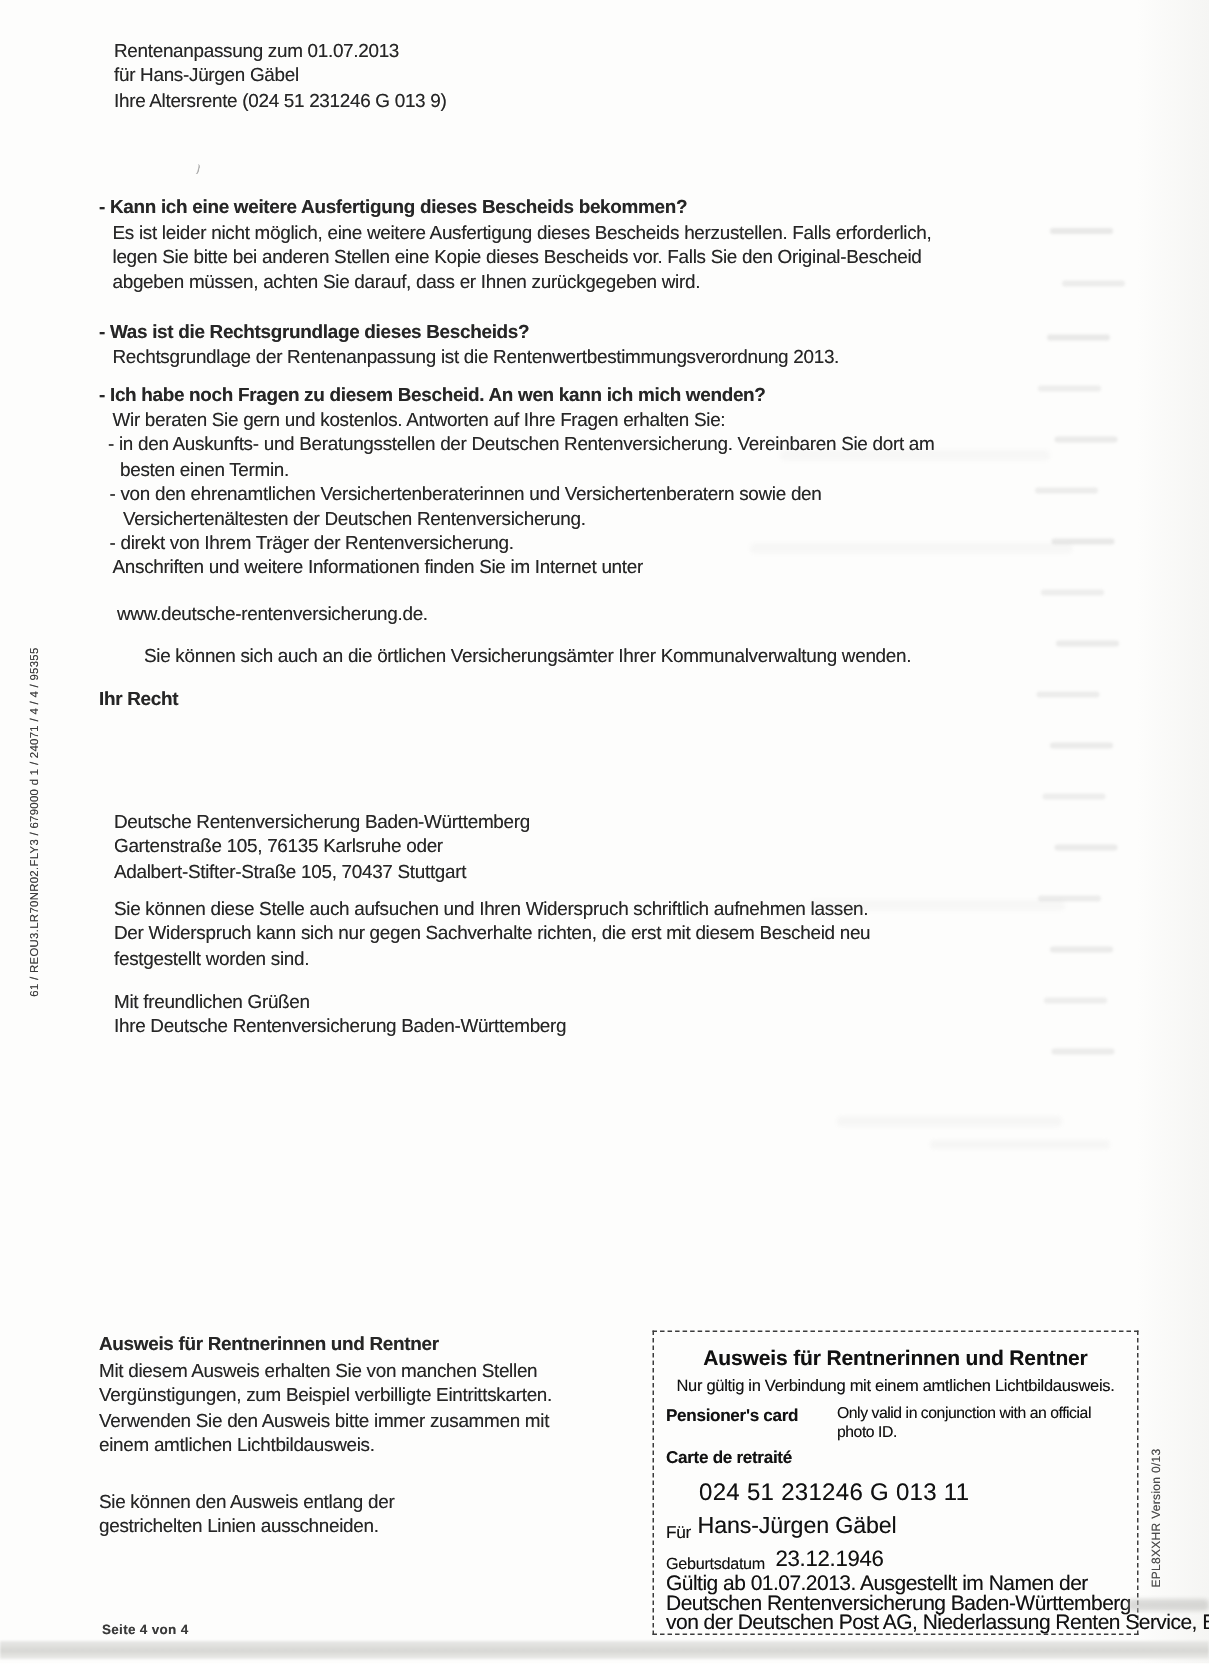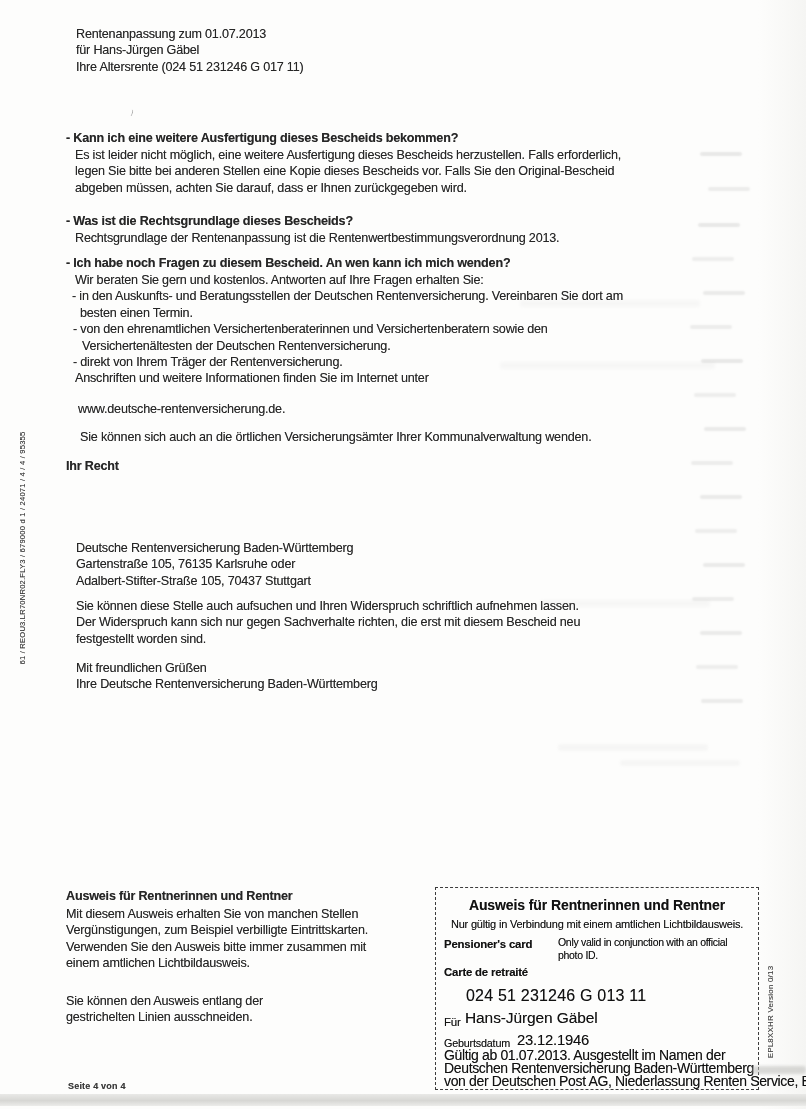--- a/index.html
+++ b/index.html
@@ -85,21 +85,21 @@
   .ghost{position:absolute;background:#8c8c8c;filter:blur(1.4px);border-radius:3px;}
 </style>
 </head>
 <body>
 
 <div class="page">
 
   <div class="abs" style="left:76px;top:26px;">
     <div>Rentenanpassung zum 01.07.2013</div>
     <div>für Hans-Jürgen Gäbel</div>
-    <div>Ihre Altersrente (024 51 231246 G 017 11)</div>
+    <div>Ihre Altersrente (024 51 231246 G 013 9)</div>
   </div>
 
   <div class="stray-mark"></div>
 
   <div class="abs b" style="left:66px;top:130px;">- Kann ich eine weitere Ausfertigung dieses Bescheids bekommen?</div>
   <div class="abs pre" style="left:75px;top:147px;">Es ist leider nicht möglich, eine weitere Ausfertigung dieses Bescheids herzustellen. Falls erforderlich,
 legen Sie bitte bei anderen Stellen eine Kopie dieses Bescheids vor. Falls Sie den Original-Bescheid
 abgeben müssen, achten Sie darauf, dass er Ihnen zurückgegeben wird.</div>
 
   <div class="abs b" style="left:66px;top:213px;">- Was ist die Rechtsgrundlage dieses Bescheids?</div>
@@ -108,21 +108,21 @@
   <div class="abs b" style="left:66px;top:255px;">- Ich habe noch Fragen zu diesem Bescheid. An wen kann ich mich wenden?</div>
   <div class="abs" style="left:75px;top:272px;">Wir beraten Sie gern und kostenlos. Antworten auf Ihre Fragen erhalten Sie:</div>
   <div class="abs" style="left:72px;top:288px;">- in den Auskunfts- und Beratungsstellen der Deutschen Rentenversicherung. Vereinbaren Sie dort am</div>
   <div class="abs" style="left:80px;top:305px;">besten einen Termin.</div>
   <div class="abs" style="left:73px;top:321px;">- von den ehrenamtlichen Versichertenberaterinnen und Versichertenberatern sowie den</div>
   <div class="abs" style="left:82px;top:338px;text-align:right;">Versichertenältesten der Deutschen Rentenversicherung.</div>
   <div class="abs" style="left:73px;top:354px;">- direkt von Ihrem Träger der Rentenversicherung.</div>
   <div class="abs" style="left:75px;top:370px;">Anschriften und weitere Informationen finden Sie im Internet unter</div>
 
   <div class="abs" style="left:78px;top:401px;">www.deutsche-rentenversicherung.de.</div>
-  <div class="abs" style="left:80px;top:429px;text-align:center;">Sie können sich auch an die örtlichen Versicherungsämter Ihrer Kommunalverwaltung wenden.</div>
+  <div class="abs" style="left:96px;top:429px;text-align:center;">Sie können sich auch an die örtlichen Versicherungsämter Ihrer Kommunalverwaltung wenden.</div>
 
   <div class="abs b" style="left:66px;top:458px;">Ihr Recht</div>
   <div class="abs pre" style="left:76px;top:540px;">Deutsche Rentenversicherung Baden-Württemberg
 Gartenstraße 105, 76135 Karlsruhe oder
 Adalbert-Stifter-Straße 105, 70437 Stuttgart</div>
   <div class="abs pre" style="left:76px;top:598px;">Sie können diese Stelle auch aufsuchen und Ihren Widerspruch schriftlich aufnehmen lassen.
 Der Widerspruch kann sich nur gegen Sachverhalte richten, die erst mit diesem Bescheid neu
 festgestellt worden sind.</div>
 
   <div class="abs pre" style="left:76px;top:660px;">Mit freundlichen Grüßen

